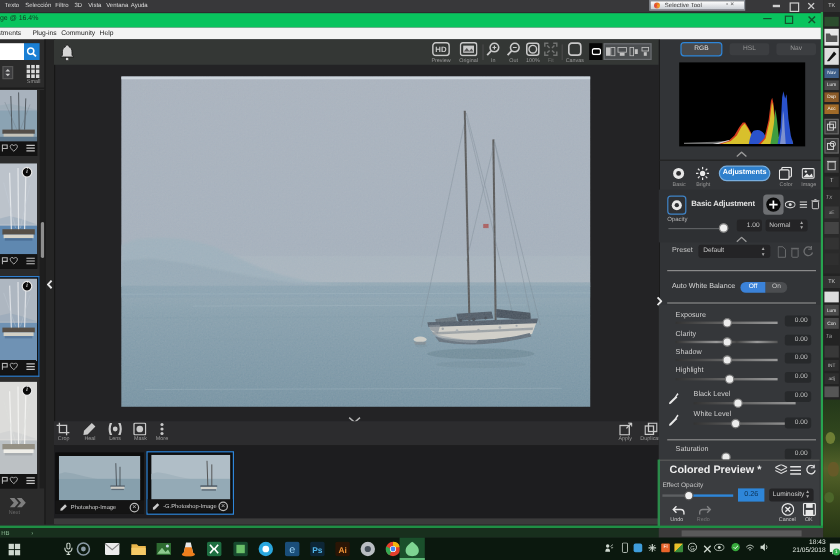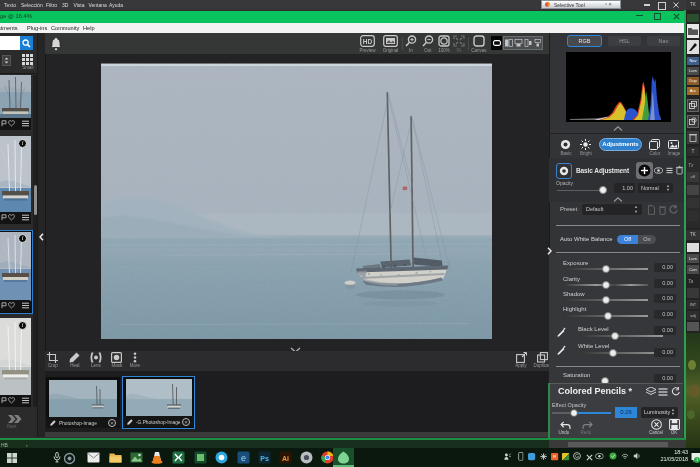--- a/index.html
+++ b/index.html
@@ -641,21 +641,21 @@
 <div class="abs" style="left:654px;top:348px;width:22px;height:9px;background:#27292b;border-radius:2px;color:#c5c5c5;font-size:5.5px;text-align:right;line-height:9px;padding-right:3px;box-sizing:border-box;">0.00</div>
 <div class="abs" style="left:556px;top:366px;width:124px;height:1px;background:#8a8a8a;"></div>
 
 <div class="abs" style="left:563px;top:372px;color:#d0d0d0;font-size:6px;">Saturation</div>
 <div class="abs" style="left:654px;top:374px;width:22px;height:9px;background:#27292b;border-radius:2px;color:#c5c5c5;font-size:5.5px;text-align:right;line-height:9px;padding-right:3px;box-sizing:border-box;">0.00</div>
 
 <div class="abs" style="left:601px;top:377px;width:8px;height:8px;border-radius:50%;background:#ececec;border:1px solid #777;box-sizing:border-box;"></div>
 
 <div class="abs" style="left:549px;top:383px;width:134px;height:57px;background:#3b3d40;border-top:1px solid #5a5a5a;box-sizing:border-box;"></div>
 <div class="abs" style="left:548px;top:383px;width:1.5px;height:57px;background:#2b8a4a;"></div>
-<div class="abs" style="left:558px;top:386px;color:#f0f0f0;font-size:9px;font-weight:bold;">Colored Pencils *</div>
+<div class="abs" style="left:558px;top:386px;color:#f0f0f0;font-size:9px;font-weight:bold;">Colored Preview *</div>
 <svg class="abs" style="left:646px;top:387px;" width="10" height="9" viewBox="0 0 10 9">
       <path d="M5 0 L10 2.5 L5 5 L0 2.5 Z" fill="none" stroke="#e0e0e0" stroke-width="0.9"></path>
       <path d="M0 5 L5 7.5 L10 5" fill="none" stroke="#e0e0e0" stroke-width="0.9"></path>
     </svg>
 <svg class="abs" style="left:658px;top:388px;" width="10" height="8" viewBox="0 0 10 8">
       <g stroke="#e0e0e0" stroke-width="1.2">
         <line x1="0.5" y1="1" x2="9.5" y2="1"></line>
         <line x1="0.5" y1="4" x2="9.5" y2="4"></line>
         <line x1="0.5" y1="7" x2="9.5" y2="7"></line>
       </g>

